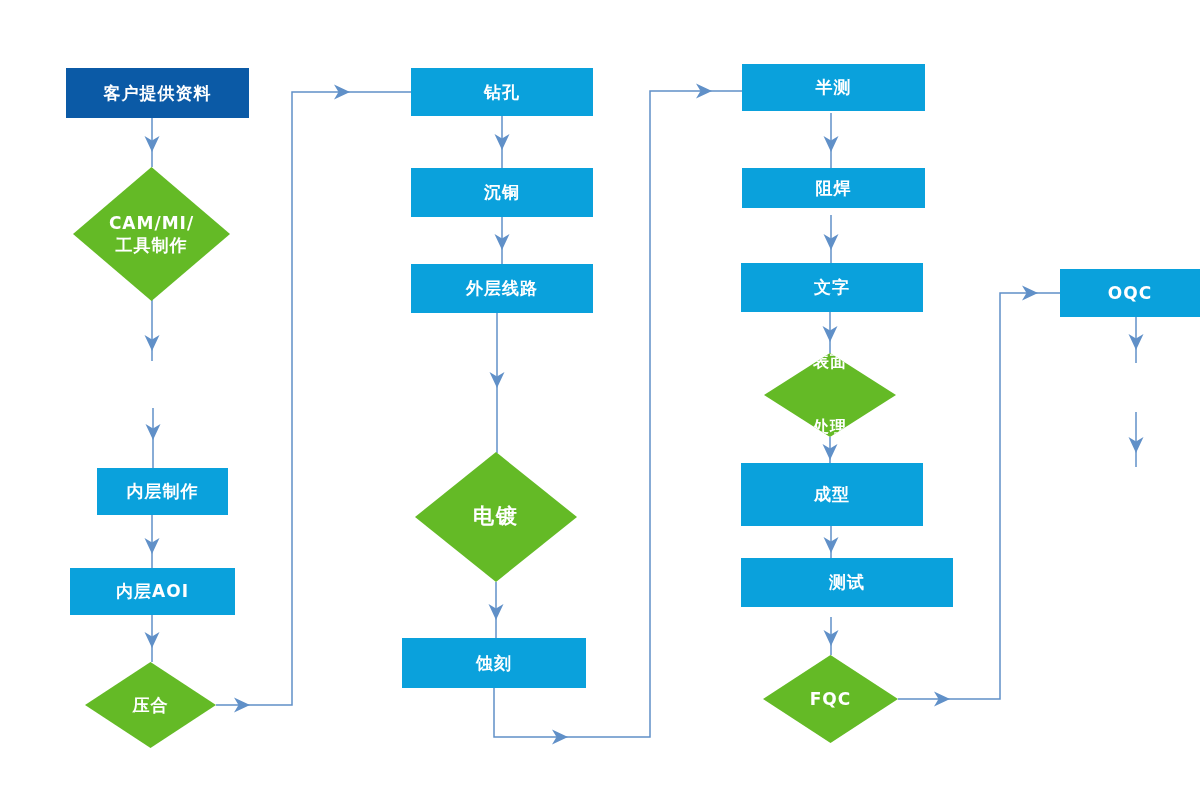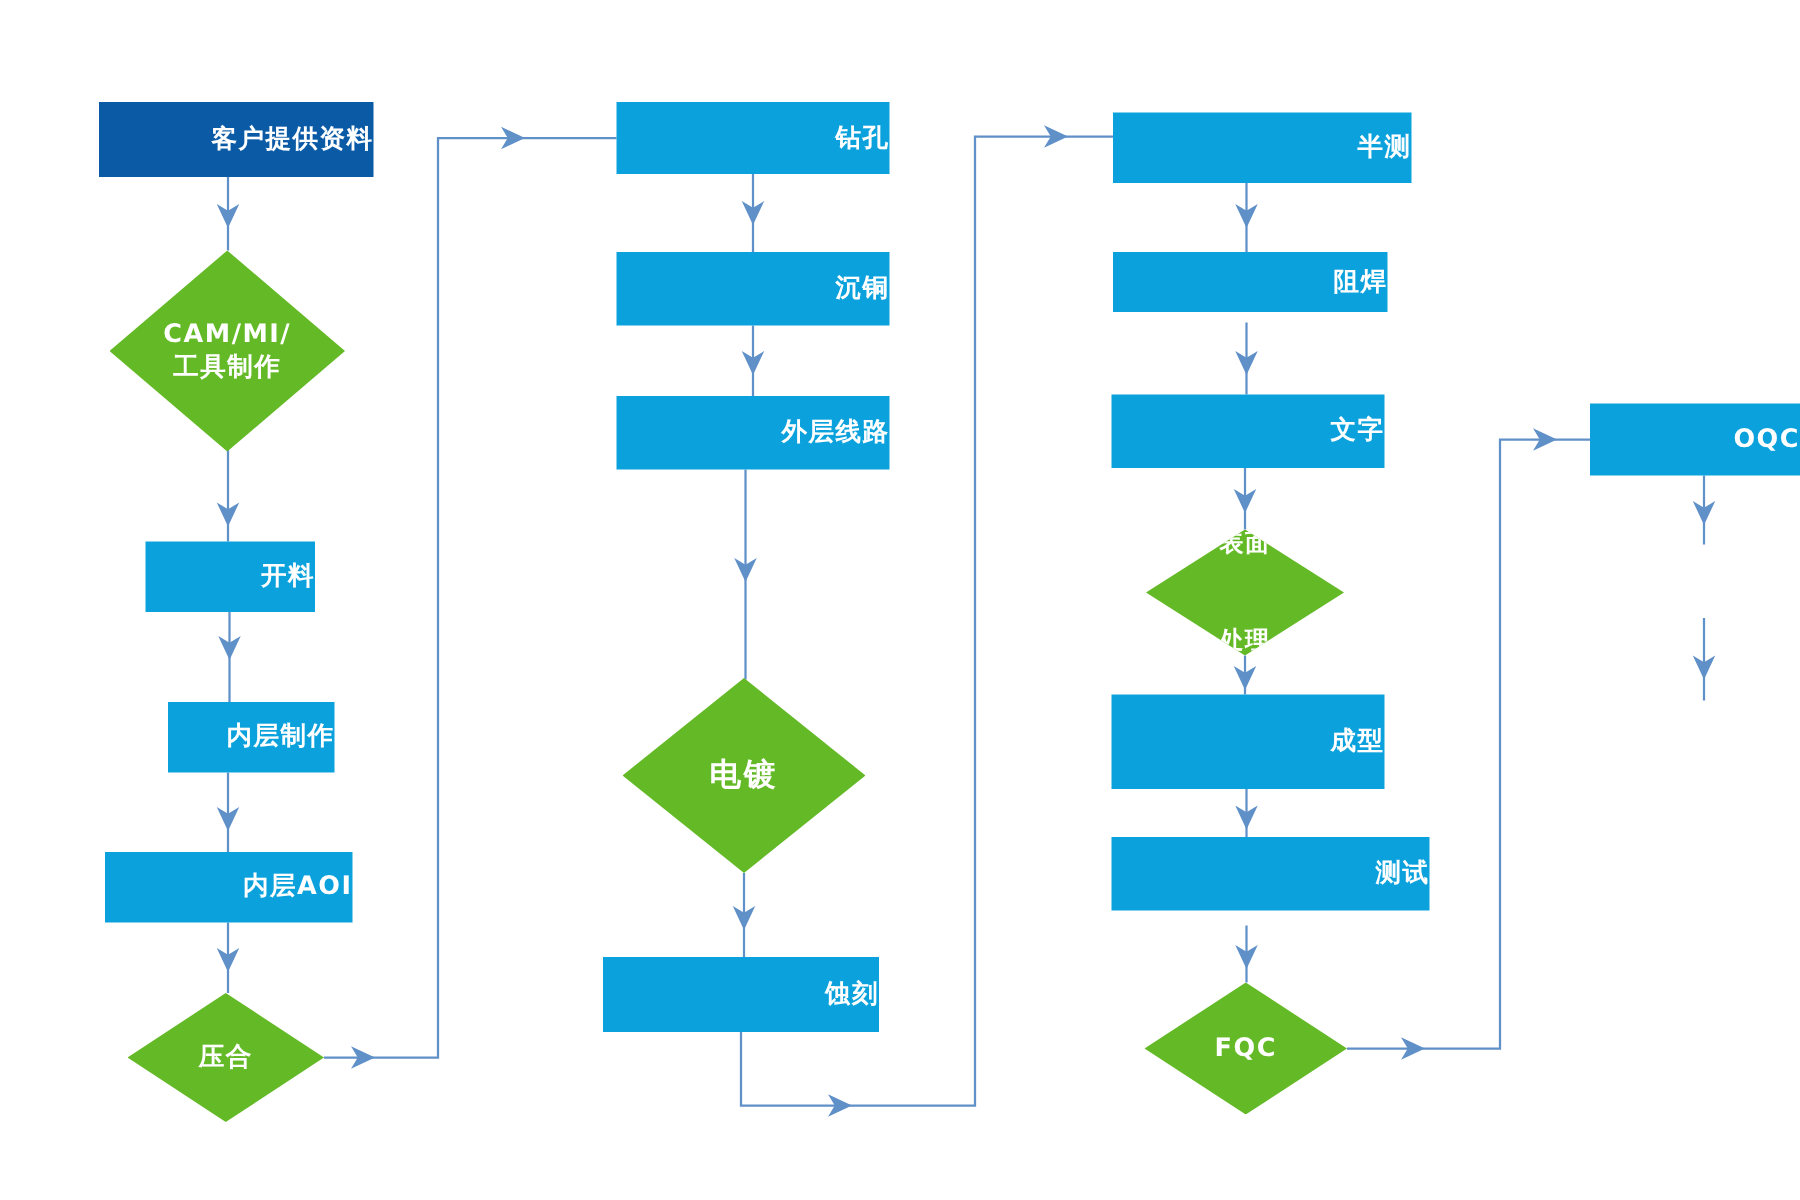--- a/index.html
+++ b/index.html
@@ -11,21 +11,21 @@
   }
   .connectors { position:absolute; left:0; top:0; width:1200px; height:800px; }
   .c-line  { stroke:var(--connector-blue,#6090C8); stroke-width:1.5; fill:none; }
   .c-arrow { fill:var(--connector-blue,#6090C8); stroke:none; }
   .node {
     position:absolute; display:flex; flex-direction:column;
     align-items:center; justify-content:center; text-align:center;
     color:var(--label-white,#ffffff); font-weight:bold;
     font-size:17px; letter-spacing:1px; line-height:1.3;
   }
-  .box       { background:var(--process-blue,#0AA1DC);align-items:flex-end; }
+  .box       { background:var(--process-blue,#0AA1DC); }
   .box.dark  { background:var(--terminal-blue,#0B5AA6); }
   .diamond   { background:var(--decision-green,#64BA26);
                clip-path:polygon(50% 0,100% 50%,50% 100%,0 50%); }
   .diamond.big   { font-size:21px; letter-spacing:2px; }
   .diamond.small { font-size:16px;gap:44px; }
 </style>
 </head>
 <body>
 
 <div class="canvas">
@@ -125,25 +125,22 @@
 
   <div class="node box dark" style="left:66px;top:68px;width:183px;height:50px">
     <span>客户提供资料</span>
   </div>
 
   <div class="node diamond" style="left:73px;top:167px;width:157px;height:134px">
     <span>CAM/MI/</span>
     <span>工具制作</span>
   </div>
 
-  <div class="node box" style="left:97px;top:361px;width:113px;height:47px">
-    <span>开料</span>
-  </div>
-
-  <div class="node box" style="left:112px;top:468px;width:111px;height:47px">
+
+  <div class="node box" style="left:97px;top:468px;width:131px;height:47px">
     <span>内层制作</span>
   </div>
 
   <div class="node box" style="left:70px;top:568px;width:165px;height:47px">
     <span>内层AOI</span>
   </div>
 
   <div class="node diamond" style="left:85px;top:662px;width:131px;height:86px">
     <span>压合</span>
   </div>
@@ -161,21 +158,21 @@
   </div>
 
   <div class="node diamond big" style="left:415px;top:452px;width:162px;height:130px">
     <span>电镀</span>
   </div>
 
   <div class="node box" style="left:402px;top:638px;width:184px;height:50px">
     <span>蚀刻</span>
   </div>
 
-  <div class="node box" style="left:742px;top:75px;width:199px;height:47px">
+  <div class="node box" style="left:742px;top:64px;width:183px;height:47px">
     <span>半测</span>
   </div>
 
   <div class="node box" style="left:742px;top:168px;width:183px;height:40px">
     <span>阻焊</span>
   </div>
 
   <div class="node box" style="left:741px;top:263px;width:182px;height:49px">
     <span>文字</span>
   </div>

